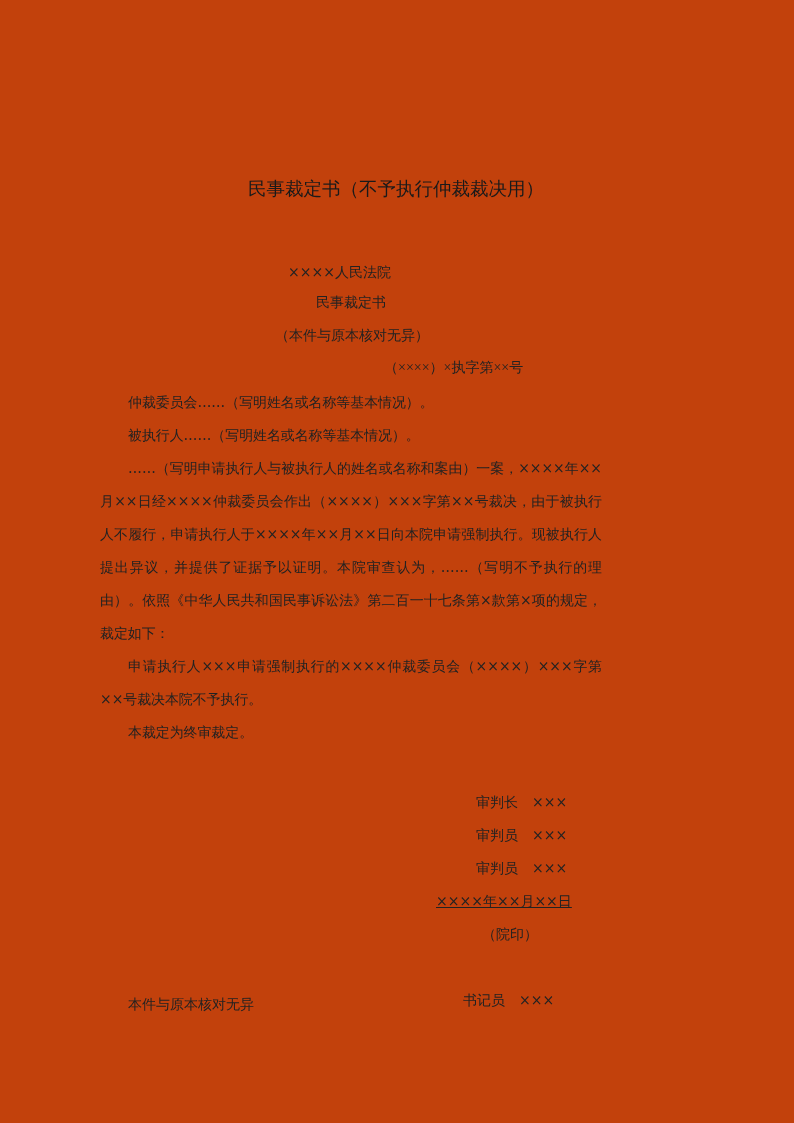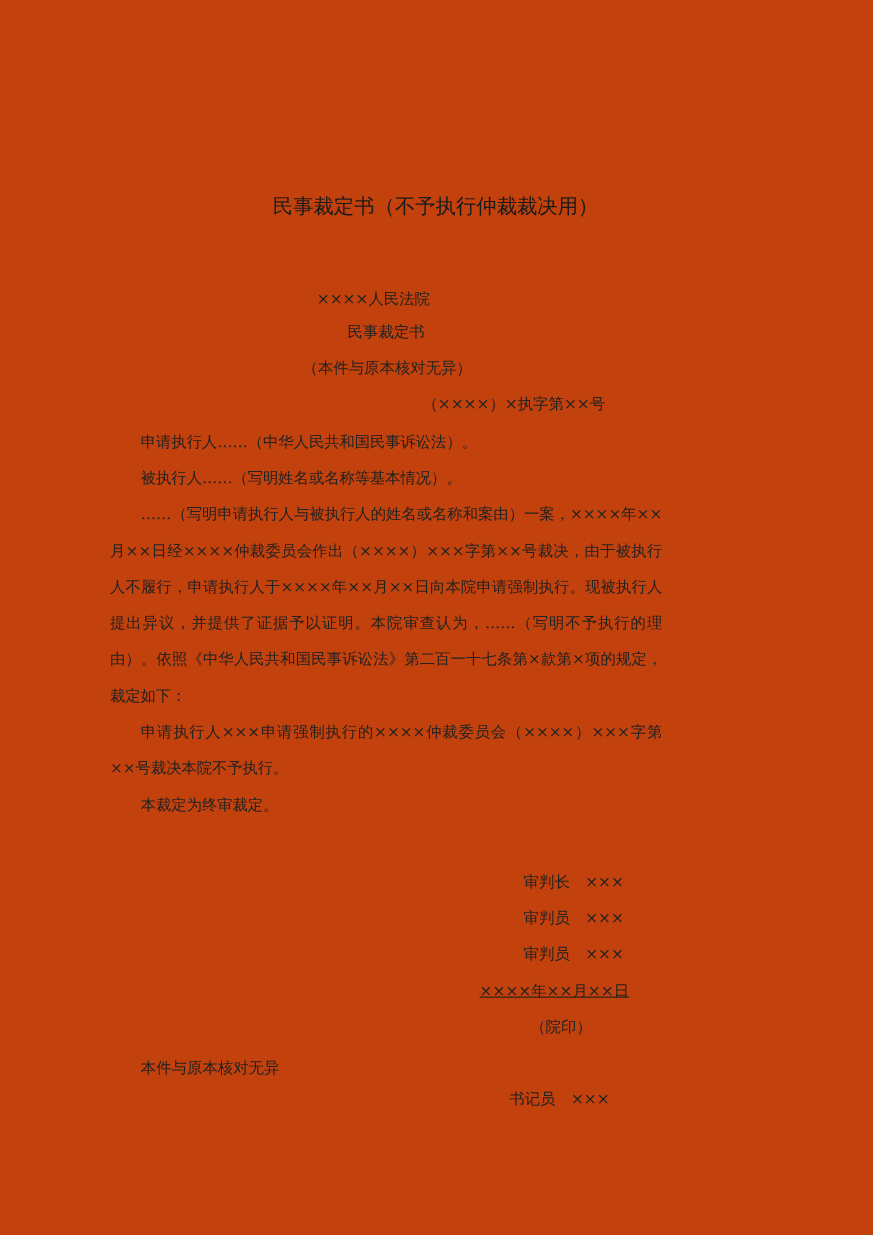--- a/index.html
+++ b/index.html
@@ -55,32 +55,32 @@
 </head>
 <body>
 
 <div class="page">
 
   <div class="title">民事裁定书（不予执行仲裁裁决用）</div>
 
   <div class="line" style="left:288px; top:262px;">××××人民法院</div>
   <div class="line" style="left:316px; top:292px;">民事裁定书</div>
   <div class="line" style="left:275px; top:325px;">（本件与原本核对无异）</div>
-  <div class="line" style="left:384px; top:358px;">（××××）×执字第××号</div>
+  <div class="line" style="left:384px; top:358px;font-family:Liberation Serif, serif;">（××××）×执字第××号</div>
 
   <div class="body-block" style="top:386px;">
-    <p class="para">申请执行人……（中华人民共和国民事诉讼法）。</p>
+    <p class="para">仲裁委员会……（写明姓名或名称等基本情况）。</p>
     <p class="para">被执行人……（写明姓名或名称等基本情况）。</p>
     <p class="para">……（写明申请执行人与被执行人的姓名或名称和案由）一案，××××年××月××日经××××仲裁委员会作出（××××）×××字第××号裁决，由于被执行人不履行，申请执行人于××××年××月××日向本院申请强制执行。现被执行人提出异议，并提供了证据予以证明。本院审查认为，……（写明不予执行的理由）。依照《中华人民共和国民事诉讼法》第二百一十七条第×款第×项的规定，裁定如下：</p>
     <p class="para">申请执行人×××申请强制执行的××××仲裁委员会（××××）×××字第××号裁决本院不予执行。</p>
     <p class="para">本裁定为终审裁定。</p>
   </div>
 
   <div class="line" style="left:476px; top:792px;">审判长　×××</div>
   <div class="line" style="left:476px; top:825px;">审判员　×××</div>
   <div class="line" style="left:476px; top:858px;">审判员　×××</div>
   <div class="line" style="left:436px; top:891px;text-decoration:underline;">××××年××月××日</div>
   <div class="line" style="left:482px; top:924px;text-align:center;">（院印）</div>
 
-  <div class="line" style="left:128px; top:961px;">本件与原本核对无异</div>
+  <div class="line" style="left:128px; top:994px;">本件与原本核对无异</div>
   <div class="line" style="left:463px; top:990px;">书记员　×××</div>
 
 </div>
 
 </body></html>

